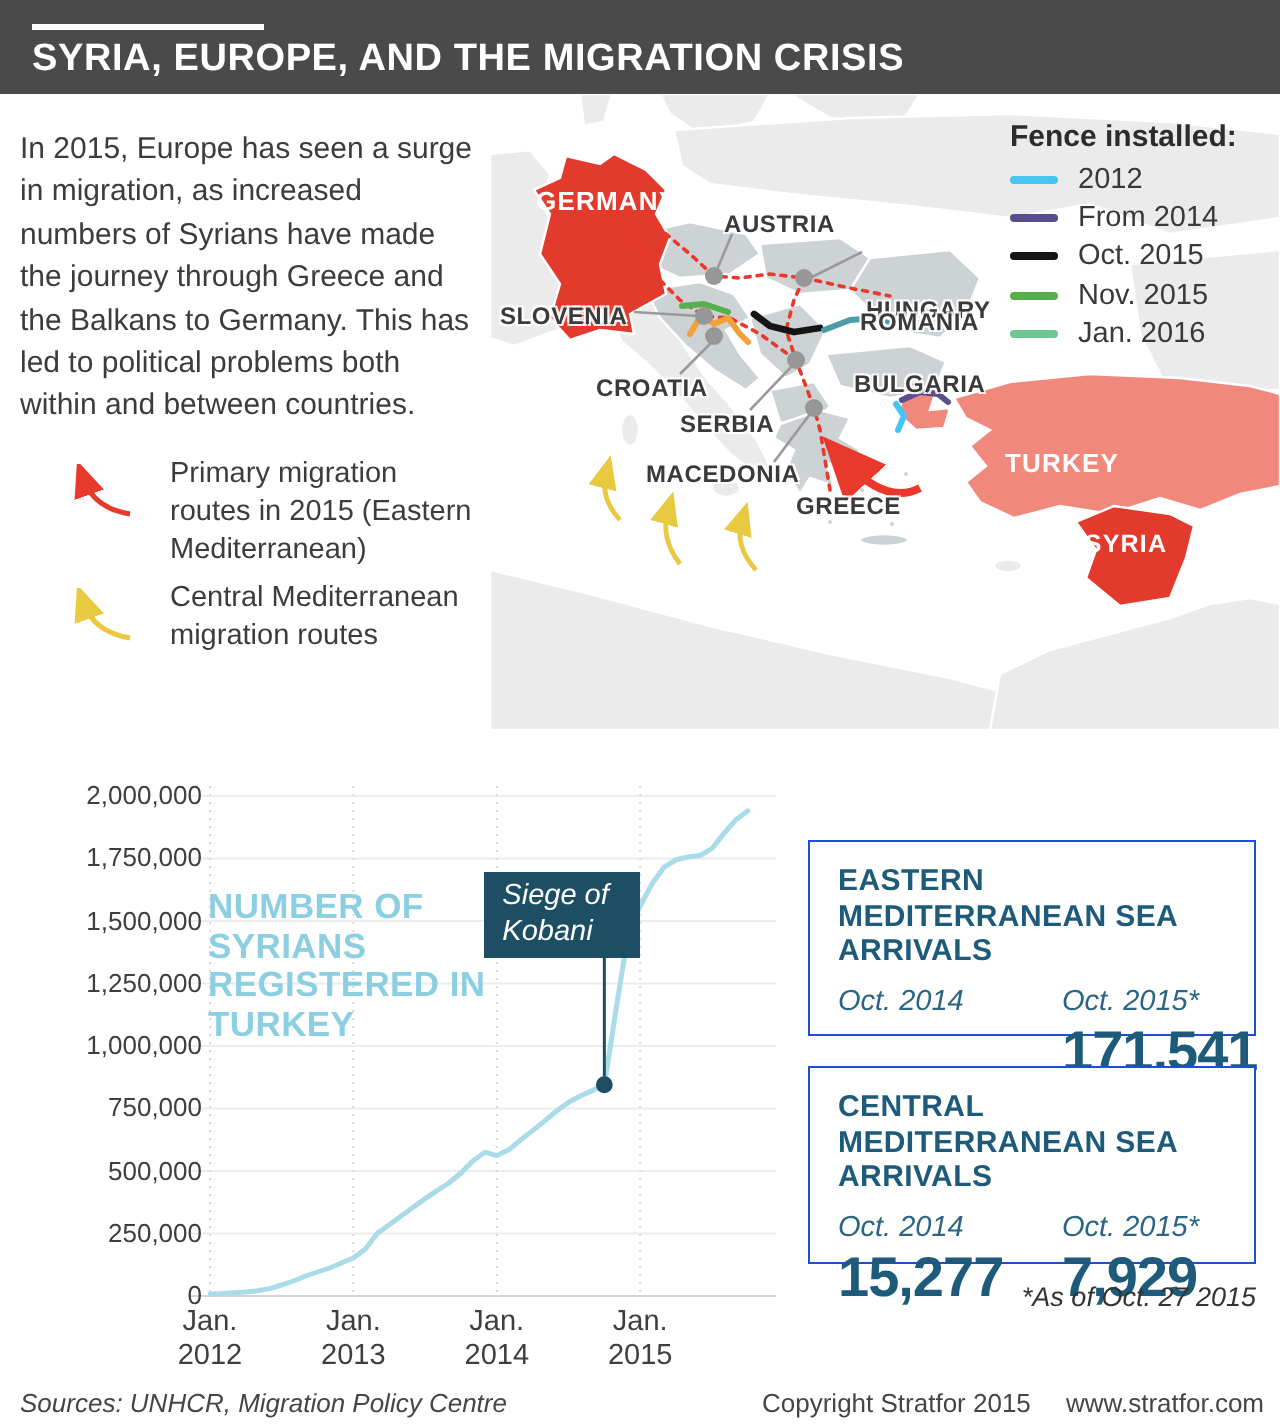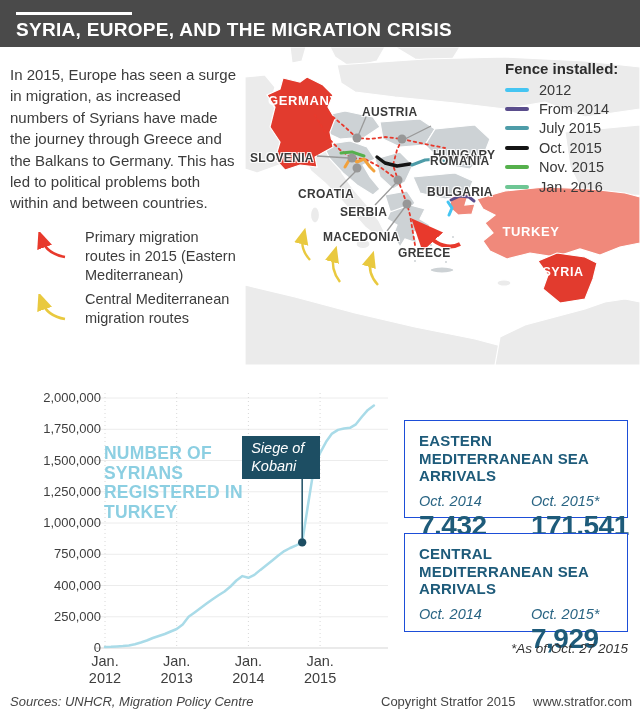--- a/index.html
+++ b/index.html
@@ -196,24 +196,20 @@
     <div class="fleg-title">Fence installed:</div>
     <div class="fleg-row">
       <div class="fleg-swatch" style="background: rgb(69, 197, 242);"></div>
       <div class="fleg-label">2012</div>
       </div>
     <div class="fleg-row">
       <div class="fleg-swatch" style="background: rgb(90, 77, 140);"></div>
       <div class="fleg-label">From 2014</div>
       </div>
     <div class="fleg-row">
-      <div class="fleg-swatch" style="background: rgb(78, 156, 168);"></div>
-      <div class="fleg-label">July 2015</div>
-      </div>
-    <div class="fleg-row">
       <div class="fleg-swatch" style="background: rgb(20, 20, 20);"></div>
       <div class="fleg-label">Oct. 2015</div>
       </div>
     <div class="fleg-row">
       <div class="fleg-swatch" style="background: rgb(85, 176, 76);"></div>
       <div class="fleg-label">Nov. 2015</div>
       </div>
     <div class="fleg-row">
       <div class="fleg-swatch" style="background: rgb(110, 198, 148);"></div>
       <div class="fleg-label">Jan. 2016</div>
@@ -240,21 +236,21 @@
     <line id="anno-line" stroke-width="1.5" stroke="#1d4e63" x1="302.17499999999995" x2="302.17499999999995" y1="91.375" y2="153.375"></line>
     <circle id="anno-dot" r="4.2" fill="#1d4e63" cx="302.17499999999995" cy="157.375"></circle>
   </svg>
   <div class="chart-title">NUMBER OF
 SYRIANS
 REGISTERED IN
 TURKEY</div>
   <div id="y-ticks">
       <div class="ytick" style="top: 640px;">0</div>
       <div class="ytick" style="top: 608.75px;">250,000</div>
-      <div class="ytick" style="top: 577.5px;">400,000</div>
+      <div class="ytick" style="top: 577.5px;">500,000</div>
       <div class="ytick" style="top: 546.25px; padding-left: 20px;">750,000</div>
       <div class="ytick" style="top: 515px;">1,000,000</div>
       <div class="ytick" style="top: 483.75px;">1,250,000</div>
       <div class="ytick" style="top: 452.5px;">1,500,000</div>
       <div class="ytick" style="top: 421.25px;">1,750,000</div>
       <div class="ytick" style="top: 390px;">2,000,000</div>
     </div>
   <div id="x-ticks">
       <div class="xtick" style="left: 65px; top: 653px;">Jan.
 2012</div>
@@ -266,33 +262,33 @@
 2015</div>
     </div>
   <div class="anno-box" id="kobani-box" style="left: 242.175px; top: 436.375px;">Siege of
 Kobani</div>
 
   <div class="stat-box" style="top:420px; height:98px;">
     <div class="stat-title">EASTERN MEDITERRANEAN SEA ARRIVALS</div>
     <div class="stat-cols">
       <div class="stat-col1">
         <div class="stat-sub">Oct. 2014</div>
-        <div class="stat-num">7,432</div>
       </div>
       <div class="stat-col2">
         <div class="stat-sub">Oct. 2015*</div>
         <div class="stat-num">171,541</div>
       </div>
     </div>
   </div>
   <div class="stat-box" style="top:533px; height:99px;">
     <div class="stat-title">CENTRAL MEDITERRANEAN SEA ARRIVALS</div>
     <div class="stat-cols">
       <div class="stat-col1">
         <div class="stat-sub">Oct. 2014</div>
+        <div class="stat-num">15,277</div>
       </div>
       <div class="stat-col2">
         <div class="stat-sub">Oct. 2015*</div>
         <div class="stat-num">7,929</div>
       </div>
     </div>
   </div>
   <div class="stat-footnote">*As of Oct. 27 2015</div>
 
   <div class="footer-sources">Sources: UNHCR, Migration Policy Centre</div>

